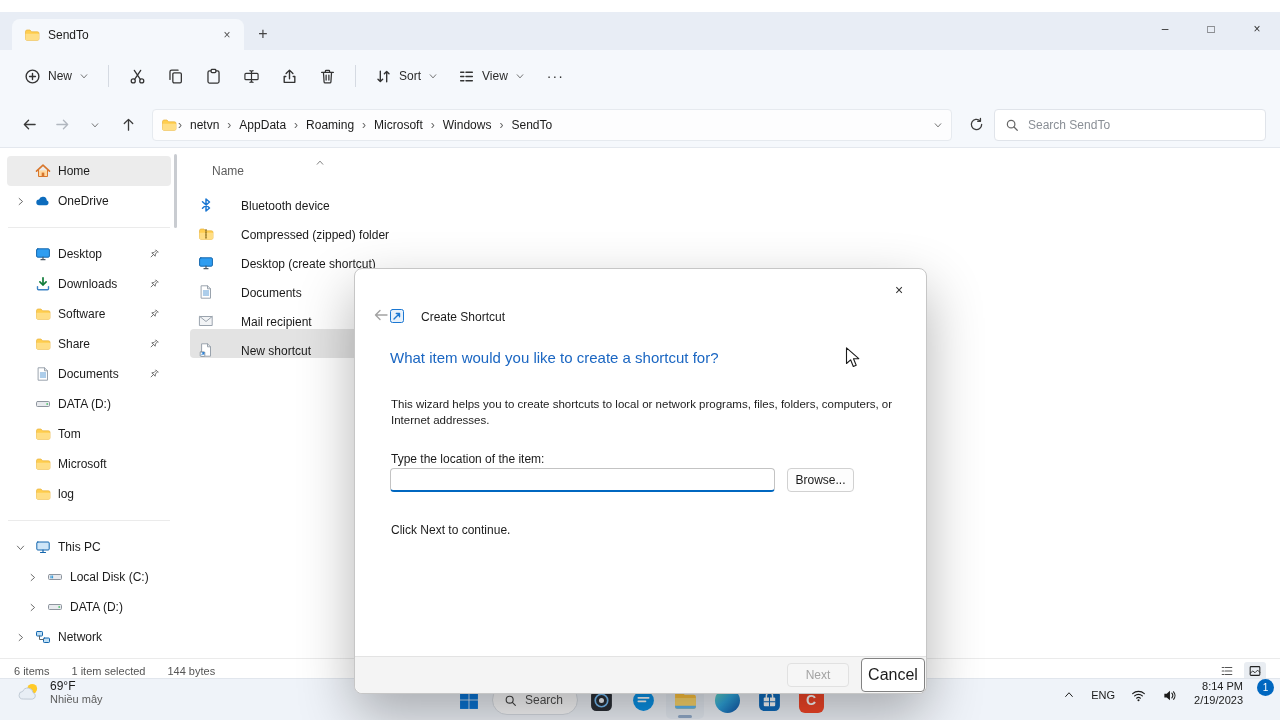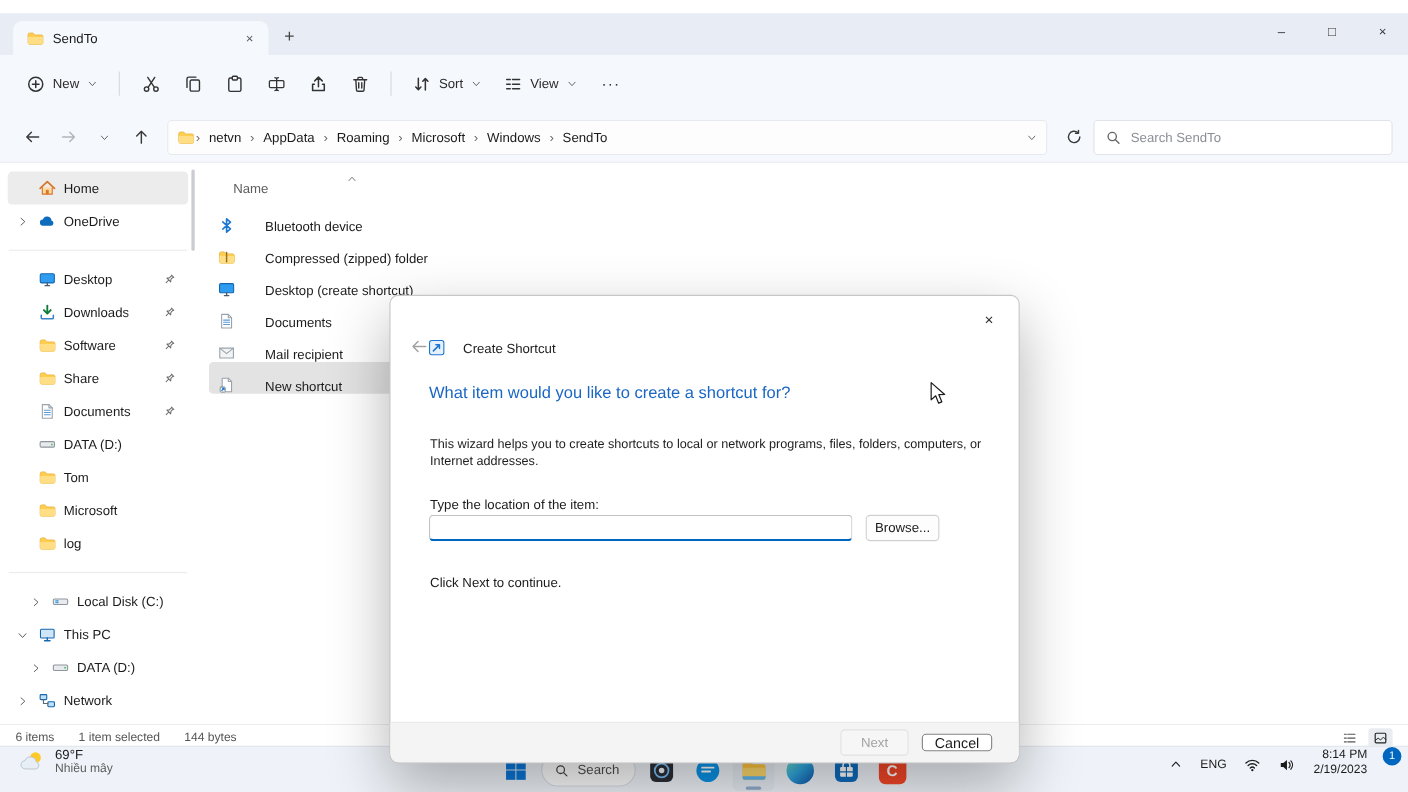--- a/index.html
+++ b/index.html
@@ -76,23 +76,23 @@
   .dlg-close{position:absolute;top:6px;right:7px;width:40px;height:30px;display:flex;align-items:center;justify-content:center;color:#333;font-size:14px;border-radius:5px}
   .dlg-back{position:absolute;left:10px;top:30px;width:32px;height:32px;border-radius:16px;display:flex;align-items:center;justify-content:center;color:#a2a2a2}
   .dlg-badge{position:absolute;left:34px;top:39px}
   .dlg-title{position:absolute;left:66px;top:41px}
   .dlg-head{position:absolute;left:35px;top:80px;font-size:15px;color:#1a66c2}
   .dlg-desc{position:absolute;left:36px;top:128px;width:505px;font-size:11.5px;line-height:1.35;color:#1d1d1d}
   .dlg-label{position:absolute;left:36px;top:183px}
   .dlg-input{position:absolute;left:35px;top:199px;width:385px;height:24px;border:1px solid #c3c3c3;border-bottom:2px solid #0067c0;border-radius:4px;padding:0 8px;font-size:12px;background:#fff}
   .dlg-browse{position:absolute;left:432px;top:199px;width:67px;height:24px;background:#fdfdfd;border:1px solid #d1d1d1;border-radius:4px;font-size:12px;color:#1b1b1b}
   .dlg-hint{position:absolute;left:36px;top:254px}
-  .dlg-footer{position:absolute;left:0;right:0;bottom:0;height:37px;background:#f4f4f4;border-top:1px solid #e3e3e3;border-radius:0 0 8px 8px;display:flex;align-items:center;justify-content:flex-end;gap:12px;padding-right:24px}
+  .dlg-footer{position:absolute;left:0;right:0;bottom:0;height:37px;background:#f4f4f4;border-top:1px solid #e3e3e3;border-radius:0 0 8px 8px;display:flex;align-items:center;justify-content:flex-end;gap:12px;padding-right:1px}
   .btn-next{width:62px;height:24px;background:#f6f6f6;border:1px solid #e1e1e1;border-radius:4px;font-size:12px;color:#a3a3a3}
-  .btn-cancel{width:64px;height:16px;background:#fff;border:1px solid #828282;border-radius:4px;font-size:13px;color:#1b1b1b}
+  .btn-cancel{width:64px;height:34px;background:#fff;border:1px solid #828282;border-radius:4px;font-size:16px;color:#1b1b1b}
 
   
   .taskbar{position:absolute;left:0;right:0;bottom:0;height:42px;background:#eff3f9;border-top:1px solid #e1e6ed}
   .tb-left{position:absolute;left:10px;top:0;height:42px;display:flex;gap:8px;padding:0 6px;border-radius:4px}
   .w-ic{width:26px;height:26px;display:block}
   .w-temp{font-size:12px;line-height:1.2}
   .w-cond{font-size:11px;color:#5c5c5c;line-height:1.2}
   .tb-center{position:absolute;left:50%;top:2px;transform:translateX(-50%);display:flex;align-items:center;gap:4px;height:38px}
   .app-tile{width:38px;height:38px;border-radius:5px;display:flex;align-items:center;justify-content:center;position:relative}
   .app-tile.active{background:#e6ecf4}
@@ -540,41 +540,41 @@
         <span class="s-label">Microsoft</span>
       </div>
       <div class="s-item">
         <span class="chev"></span>
         <svg class="ic">
             <use href="#i-folder"></use>
           </svg>
         <span class="s-label">log</span>
       </div>
       <div class="s-sep"></div>
+      <div class="s-item">
+        <span class="chev">
+            <svg class="cic">
+              <use href="#i-chev-d"></use>
+            </svg>
+          </span>
+        <svg class="ic">
+            <use href="#i-pc"></use>
+          </svg>
+        <span class="s-label">This PC</span>
+      </div>
       <div class="s-item child">
         <span class="chev">
             <svg class="cic">
               <use href="#i-chev-r"></use>
             </svg>
           </span>
         <svg class="ic">
             <use href="#i-drive-os"></use>
           </svg>
         <span class="s-label">Local Disk (C:)</span>
-      </div>
-      <div class="s-item">
-        <span class="chev">
-            <svg class="cic">
-              <use href="#i-chev-d"></use>
-            </svg>
-          </span>
-        <svg class="ic">
-            <use href="#i-pc"></use>
-          </svg>
-        <span class="s-label">This PC</span>
       </div>
       <div class="s-item child">
         <span class="chev">
             <svg class="cic">
               <use href="#i-chev-r"></use>
             </svg>
           </span>
         <svg class="ic">
             <use href="#i-drive"></use>
           </svg>

